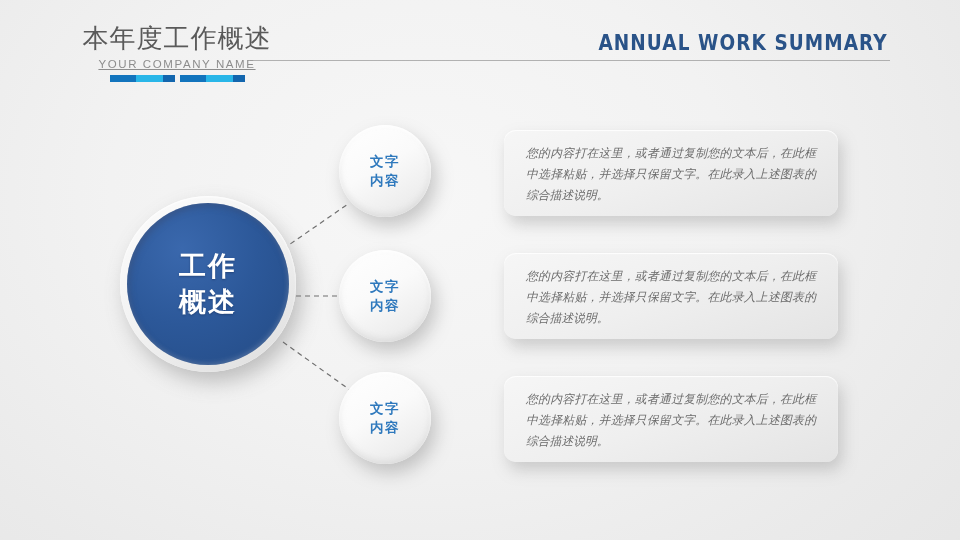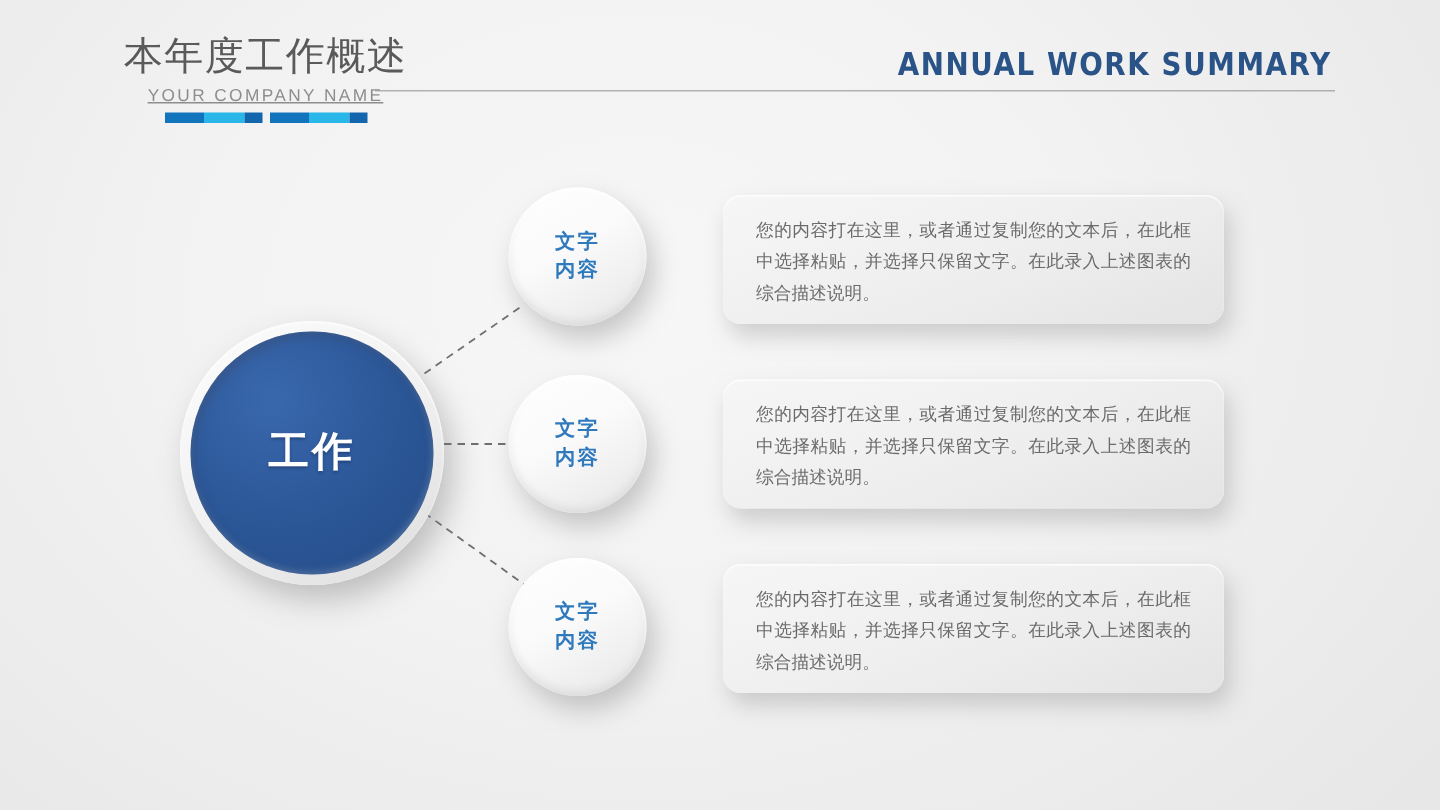--- a/index.html
+++ b/index.html
@@ -45,21 +45,21 @@
     letter-spacing:1.2px; white-space:nowrap;
     font-family:"DejaVu Sans","Liberation Sans",sans-serif;
     transform:scaleX(.88); transform-origin:right center;
   }
 
   
   #connectors { position:absolute; left:0; top:0; width:960px; height:540px; }
 
   
   #hub {
-    position:absolute; left:120px; top:214px; width:176px; height:176px;
+    position:absolute; left:120px; top:196px; width:176px; height:176px;
     border-radius:50%;
     background:linear-gradient(145deg,#fdfdfd 0%, #f0f0f0 55%, #dcdcdc 100%);
     box-shadow: 6px 10px 20px rgba(120,120,120,.42), 0 1px 2px rgba(255,255,255,.9) inset;
     padding:7px;
   }
   #hub-inner {
     width:100%; height:100%; border-radius:50%;
     background:radial-gradient(circle at 34% 28%, #3a68ad 0%, #2c5899 48%, #244b85 100%);
     display:flex; flex-direction:column; align-items:center; justify-content:center;
     box-shadow: 2px 3px 7px rgba(60,70,100,.4) inset, -1px -2px 5px rgba(255,255,255,.18) inset;
@@ -84,26 +84,27 @@
     color:#2f79bd; font-size:13.5px; line-height:19px; letter-spacing:1.5px;
     font-family:"DejaVu Sans","Liberation Sans",sans-serif;
     font-weight:bold;
   }
   #node-1 { left:339px; top:125px; }
   #node-2 { left:339px; top:250px; }
   #node-3 { left:339px; top:372px; }
 
   
   .panel {
-    position:absolute; left:482px; width:334px; height:86px;
+    position:absolute; left:504px; width:334px; height:86px;
     border-radius:12px;
     background:linear-gradient(160deg,#f6f6f6 0%, #efefef 50%, #e4e4e4 100%);
     box-shadow: 4px 8px 15px rgba(130,130,130,.34),
                 0 1px 1px rgba(255,255,255,.9) inset;
     padding:13px 22px 0 22px;
+    font-style:italic;
   }
   .panel-text {
     font-size:11.8px; line-height:21px; color:#6b6b6b; text-align:justify;
     font-family:"DejaVu Sans","Liberation Sans",sans-serif;
   }
   #panel-1 { top:130px; }
   #panel-2 { top:253px; }
   #panel-3 { top:376px; }
 </style>
 </head>
@@ -137,20 +138,21 @@
 
   <svg id="connectors" viewBox="0 0 960 540" preserveAspectRatio="none">
     <line x1="283" y1="249" x2="348" y2="204" stroke="#6f6f6f" stroke-width="1.2" stroke-dasharray="5 4"></line>
     <line x1="296" y1="296" x2="340" y2="296" stroke="#6f6f6f" stroke-width="1.2" stroke-dasharray="5 4"></line>
     <line x1="283" y1="342" x2="350" y2="390" stroke="#6f6f6f" stroke-width="1.2" stroke-dasharray="5 4"></line>
   </svg>
 
   <div id="hub">
     <div id="hub-inner">
       <div class="hub-line">工作</div>
+      <div class="hub-line">概述</div>
     </div>
   </div>
 
   <div class="node" id="node-1">
     <div class="node-line">文字</div>
     <div class="node-line">内容</div>
   </div>
 
   <div class="node" id="node-2">
     <div class="node-line">文字</div>

